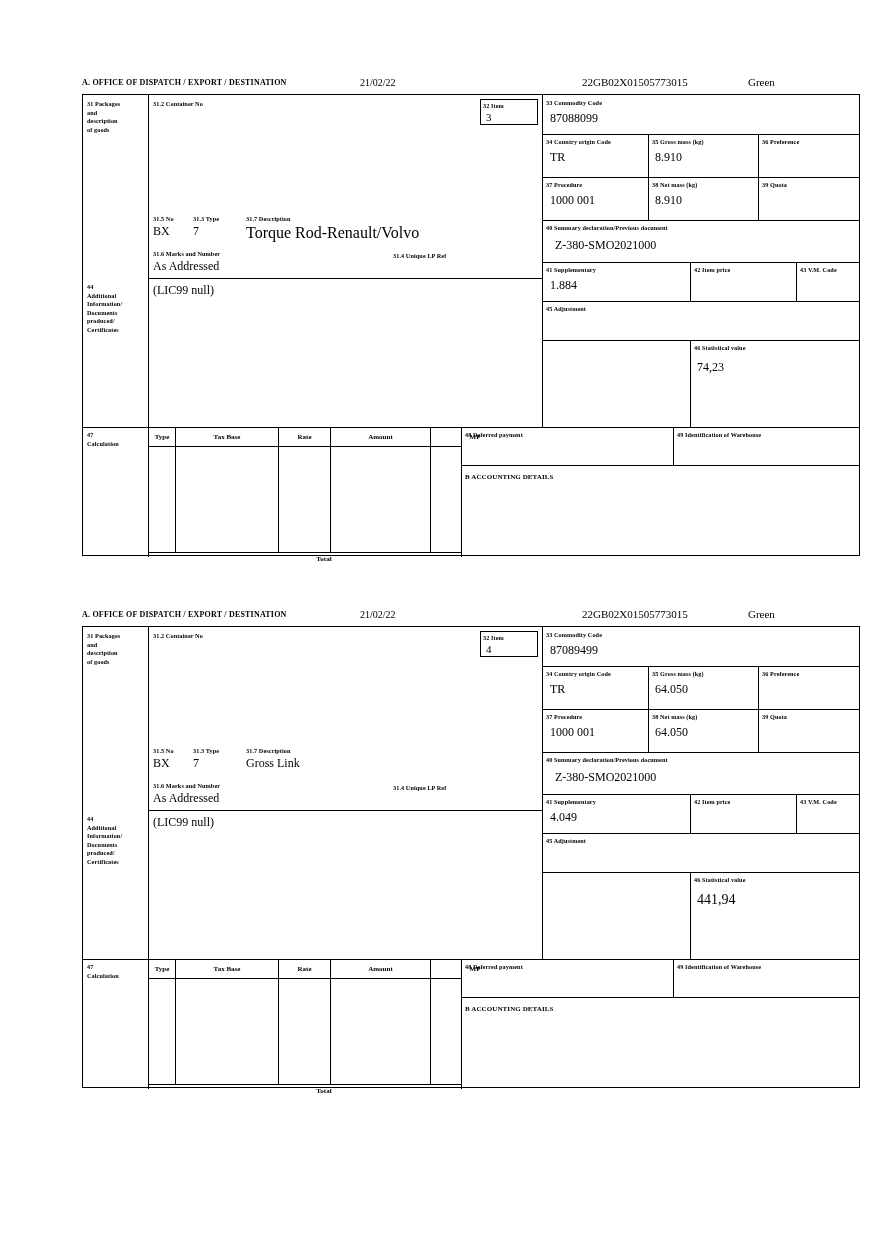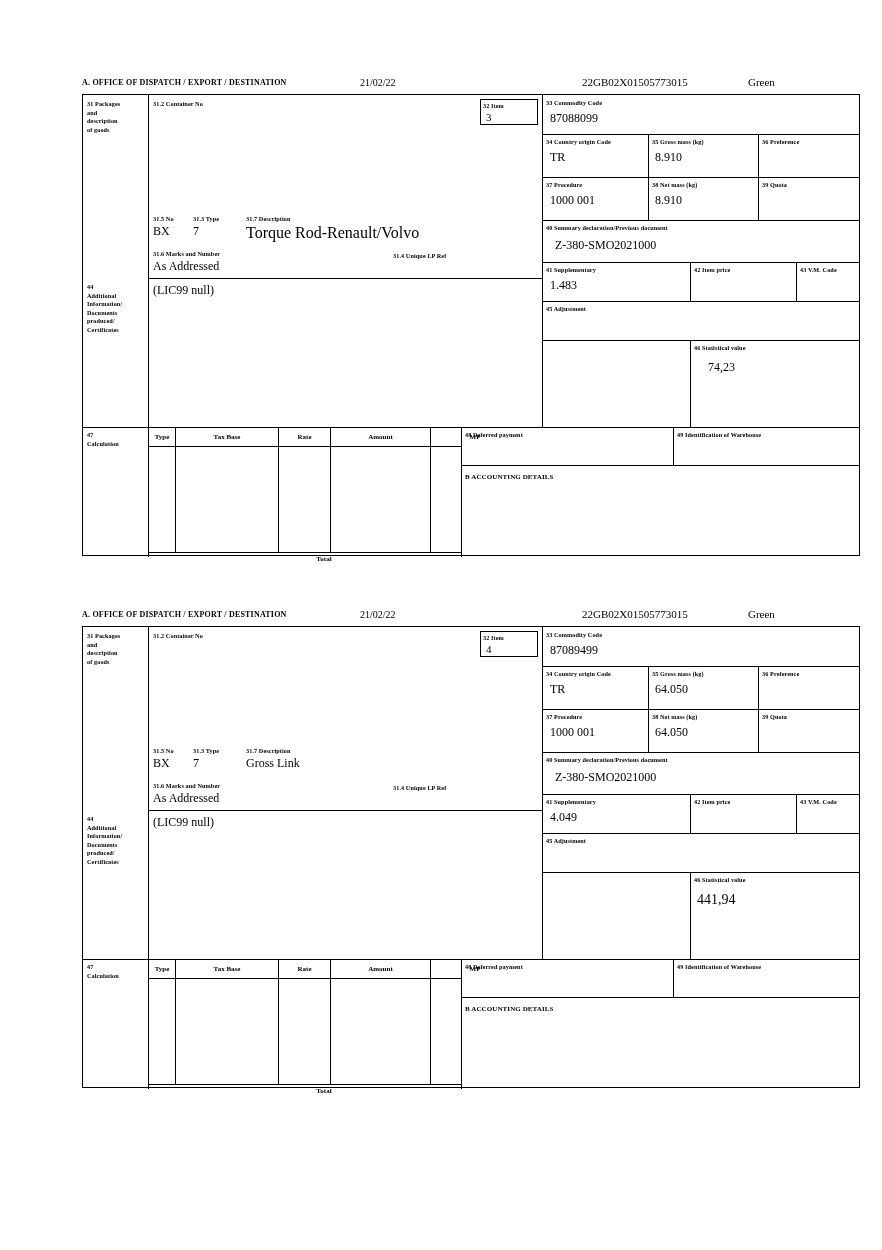--- a/index.html
+++ b/index.html
@@ -202,34 +202,34 @@
       <div class="cell val" style="left:682px; top:98px; font-size:12px;"></div>
 
       <div class="hline" style="left:459px; top:167px; width:317px;"></div>
       <div class="cell lbl" style="left:463px; top:129px;">40 Summary declaration/Previous document</div>
       <div class="cell val" style="left:472px; top:143px; font-size:12px;">Z-380-SMO2021000</div>
 
       <div class="hline" style="left:459px; top:206px; width:317px;"></div>
       <div class="vline" style="left:607px; top:167px; height:39px;"></div>
       <div class="vline" style="left:713px; top:167px; height:39px;"></div>
       <div class="cell lbl" style="left:463px; top:171px;">41 Supplementary</div>
-      <div class="cell val" style="left:467px; top:183px; font-size:12px;">1.483</div>
+      <div class="cell val" style="left:467px; top:183px; font-size:12px;">1.884</div>
       <div class="cell lbl" style="left:611px; top:171px;">42 Item price</div>
       <div class="cell val" style="left:614px; top:183px; font-size:12px;"></div>
       <div class="cell lbl" style="left:717px; top:171px;">43 V.M. Code</div>
       <div class="cell val" style="left:720px; top:183px; font-size:12px;"></div>
 
       <div class="hline" style="left:459px; top:245px; width:317px;"></div>
       <div class="cell lbl" style="left:463px; top:210px;">45 Adjustment</div>
       <div class="cell val" style="left:467px; top:222px; font-size:12px;"></div>
 
       <div class="dotline" style="left:459px; top:245px; height:87px;"></div>
       <div class="vline" style="left:607px; top:245px; height:87px;"></div>
       <div class="cell lbl" style="left:611px; top:249px;">46 Statistical value</div>
-      <div class="cell val" style="left:614px; top:265px; font-size:12px;margin-left:11px;">74,23</div>
+      <div class="cell val" style="left:614px; top:265px; font-size:12px;">74,23</div>
 
       <div class="cell lbl" style="left:4px; top:336px; width:60px;">
         <div>47</div>
         <div>Calculation</div>
       </div>
 
       <div class="vline" style="left:65px; top:332px; height:130px;"></div>
       <div class="vline" style="left:92px; top:332px; height:125px;"></div>
       <div class="vline" style="left:195px; top:332px; height:125px;"></div>
       <div class="vline" style="left:247px; top:332px; height:125px;"></div>

